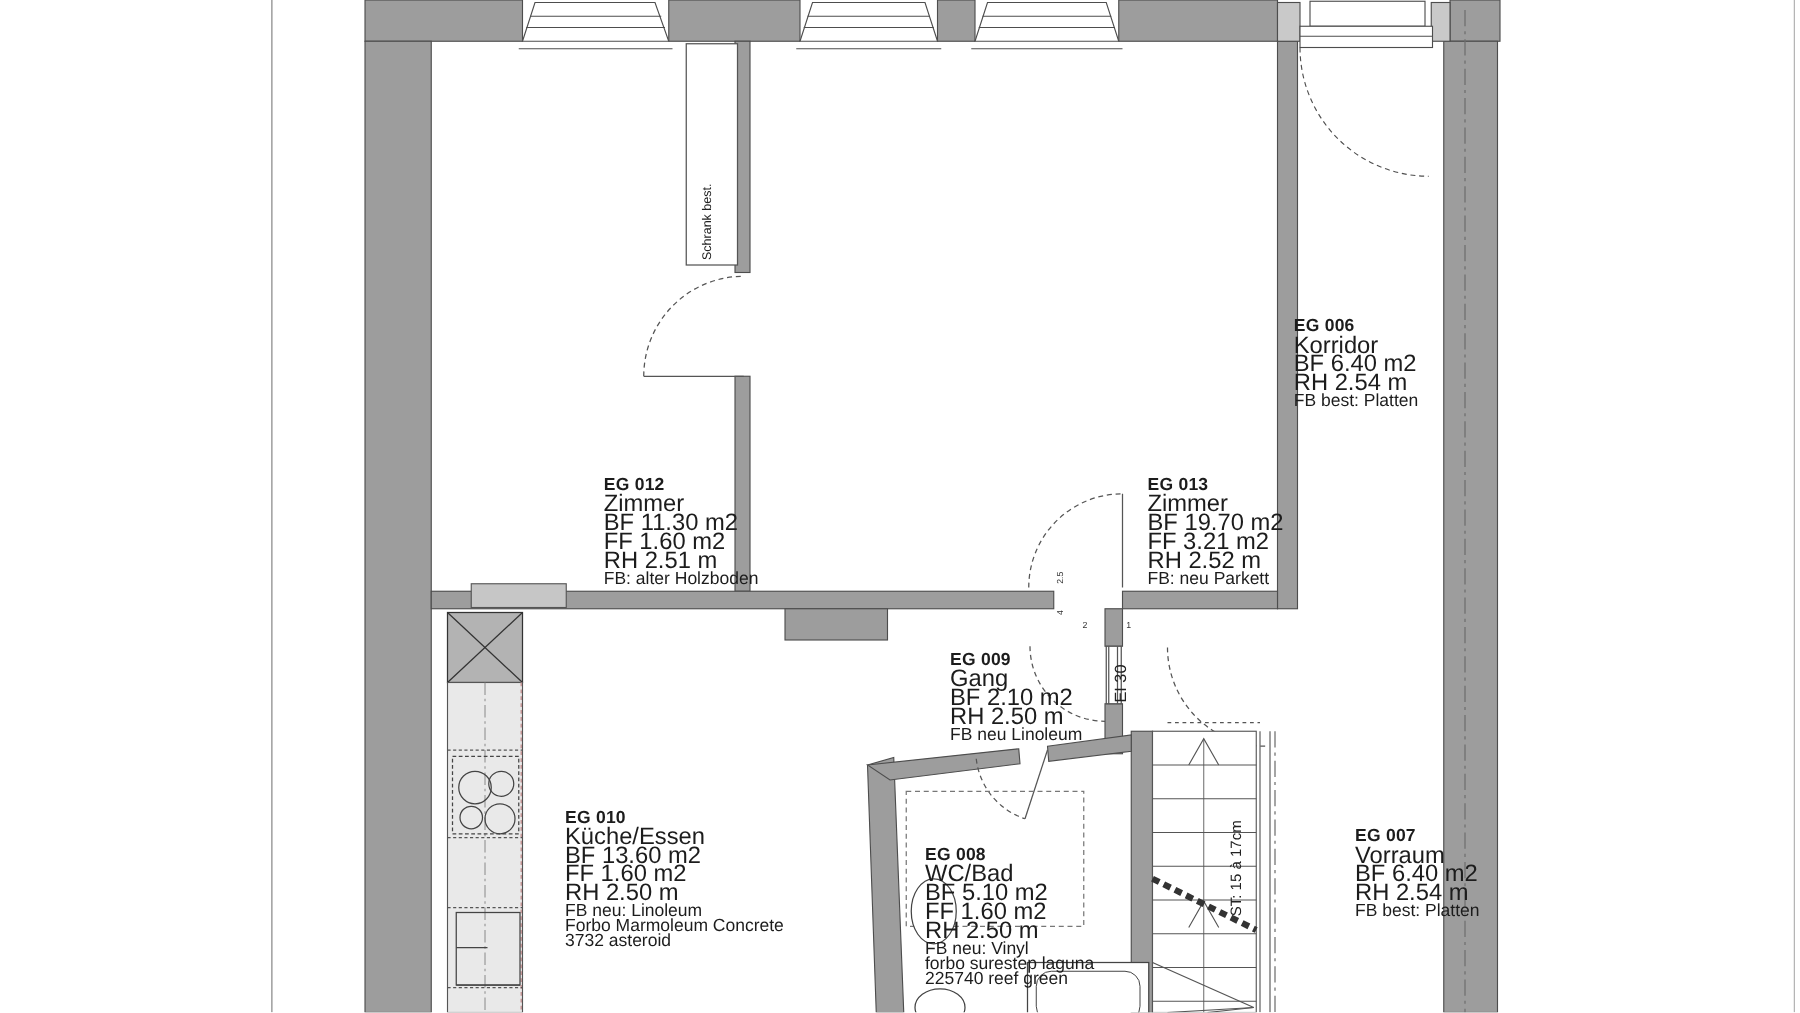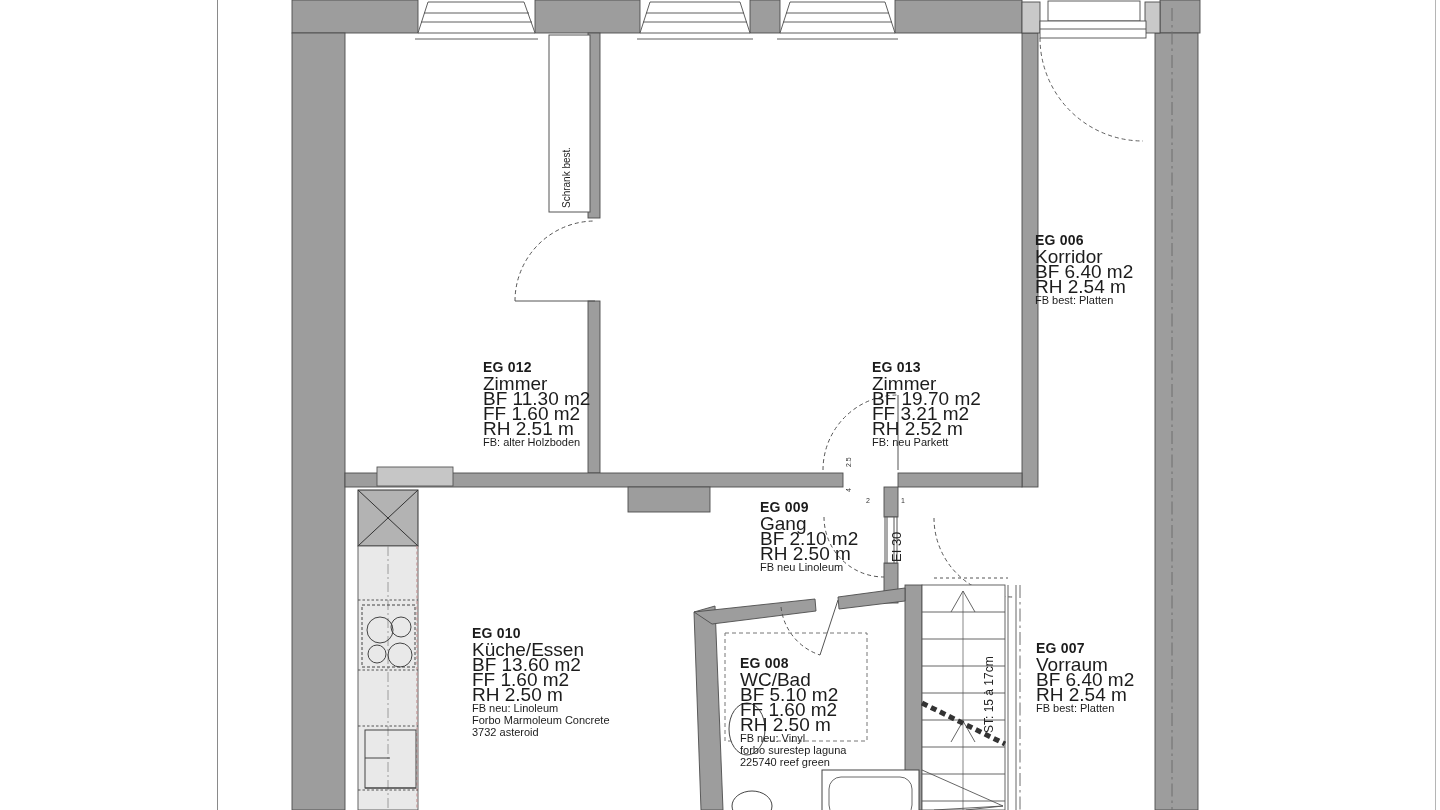--- a/index.html
+++ b/index.html
@@ -1,22 +1,22 @@
 <!DOCTYPE html>
 <html><head>
 <meta charset="utf-8">
 <style>
   html,body{margin:0;padding:0;background:#ffffff;}
   #plan{position:relative;width:1440px;height:810px;background:#ffffff;overflow:hidden;
         font-family:"Liberation Sans", sans-serif;color:#1c1c1c;}
   #plan svg{position:absolute;left:0;top:0;}
   .room-label{position:absolute;white-space:nowrap;}
-  .rl-title{font-size:14px;font-weight:bold;line-height:15.5px;letter-spacing:.2px;}
+  .rl-title{font-size:14px;font-weight:bold;line-height:15.5px;letter-spacing:.2px;margin-top:20px;}
   .rl-line{font-size:19px;line-height:15.2px;}
-  .rl-note{font-size:11px;line-height:12px;}
+  .rl-note{font-size:14px;line-height:12px;}
   .vtext{position:absolute;transform:rotate(-90deg);transform-origin:0 0;white-space:nowrap;}
   .schrank{font-size:10px;color:#222;}
   .ei30{font-size:13px;color:#222;}
   .stair-note{font-size:12px;color:#222;}
   .dim{position:absolute;font-size:7px;color:#333;white-space:nowrap;}
   .dim.rot{transform:rotate(-90deg);transform-origin:0 0;}
 </style>
 </head>
 <body>
 
@@ -192,21 +192,21 @@
 
   <div class="room-label" style="left:483px;top:360px">
     <div class="rl-title">EG 012</div>
     <div class="rl-line">Zimmer</div>
     <div class="rl-line">BF 11.30 m2</div>
     <div class="rl-line">FF 1.60 m2</div>
     <div class="rl-line">RH 2.51 m</div>
     <div class="rl-note">FB: alter Holzboden</div>
   </div>
 
-  <div class="room-label" style="left:872px;top:360px">
+  <div class="room-label" style="left:918px;top:360px">
     <div class="rl-title">EG 013</div>
     <div class="rl-line">Zimmer</div>
     <div class="rl-line">BF 19.70 m2</div>
     <div class="rl-line">FF 3.21 m2</div>
     <div class="rl-line">RH 2.52 m</div>
     <div class="rl-note">FB: neu Parkett</div>
   </div>
 
   <div class="room-label" style="left:1035px;top:233px">
     <div class="rl-title">EG 006</div>
@@ -217,21 +217,21 @@
   </div>
 
   <div class="room-label" style="left:760px;top:500px">
     <div class="rl-title">EG 009</div>
     <div class="rl-line">Gang</div>
     <div class="rl-line">BF 2.10 m2</div>
     <div class="rl-line">RH 2.50 m</div>
     <div class="rl-note">FB neu Linoleum</div>
   </div>
 
-  <div class="room-label" style="left:472px;top:626px">
+  <div class="room-label" style="left:452px;top:626px">
     <div class="rl-title">EG 010</div>
     <div class="rl-line">Küche/Essen</div>
     <div class="rl-line">BF 13.60 m2</div>
     <div class="rl-line">FF 1.60 m2</div>
     <div class="rl-line">RH 2.50 m</div>
     <div class="rl-note">FB neu: Linoleum</div>
     <div class="rl-note">Forbo Marmoleum Concrete</div>
     <div class="rl-note">3732 asteroid</div>
   </div>
 
@@ -239,21 +239,21 @@
     <div class="rl-title">EG 008</div>
     <div class="rl-line">WC/Bad</div>
     <div class="rl-line">BF 5.10 m2</div>
     <div class="rl-line">FF 1.60 m2</div>
     <div class="rl-line">RH 2.50 m</div>
     <div class="rl-note">FB neu: Vinyl</div>
     <div class="rl-note">forbo surestep laguna</div>
     <div class="rl-note">225740 reef green</div>
   </div>
 
-  <div class="room-label" style="left:1036px;top:641px">
+  <div class="room-label" style="left:1084px;top:641px">
     <div class="rl-title">EG 007</div>
     <div class="rl-line">Vorraum</div>
     <div class="rl-line">BF 6.40 m2</div>
     <div class="rl-line">RH 2.54 m</div>
     <div class="rl-note">FB best: Platten</div>
   </div>
 
   <div class="vtext schrank" style="left:561px;top:208px">Schrank best.</div>
   <div class="vtext ei30" style="left:889px;top:562px">EI 30</div>
   <div class="vtext stair-note" style="left:982px;top:733px">ST: 15 à 17cm</div>

